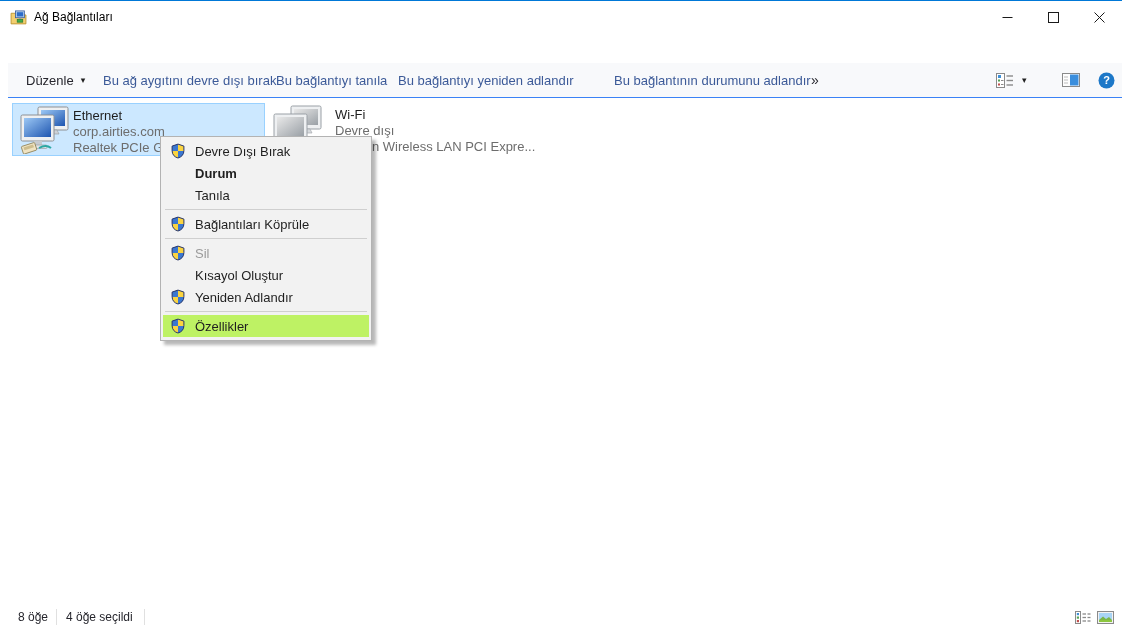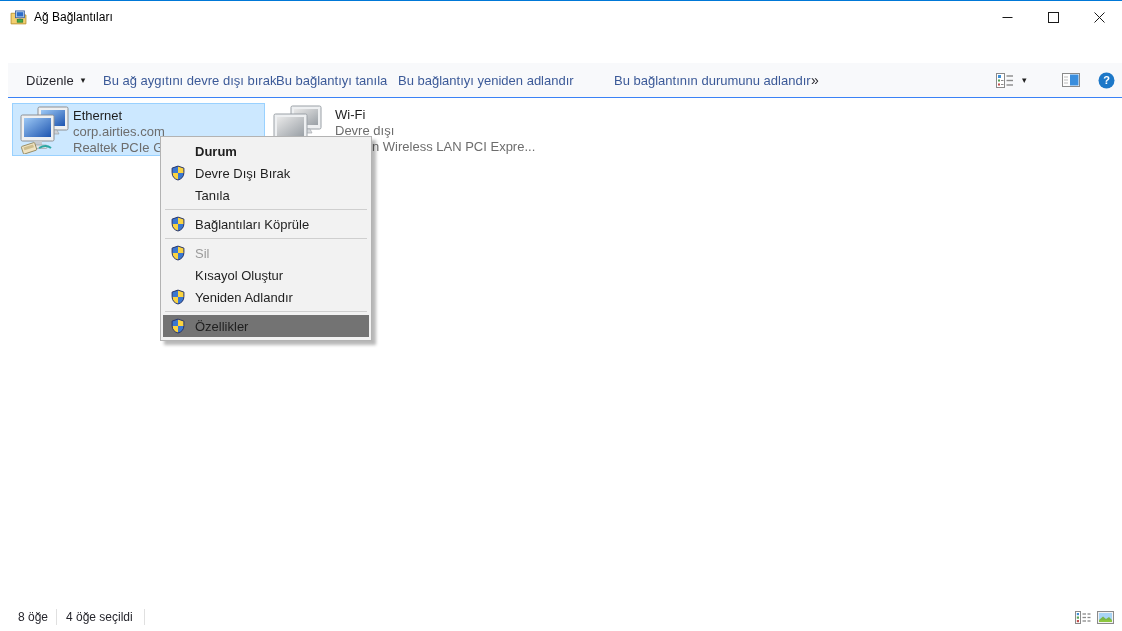--- a/index.html
+++ b/index.html
@@ -61,21 +61,21 @@
   
   .ctxmenu {
     position:absolute; left:160px; top:38px; width:212px;
     background:#f2f2f2; border:1px solid #b3b3b3; padding:3px 2px;
     box-shadow:4px 4px 3px rgba(0,0,0,0.28); z-index:50;
   }
   .menu-item { position:relative; height:22px; display:flex; align-items:center; padding-left:32px; color:#1f1f1f; }
   .menu-item .mi-icon { position:absolute; left:7px; top:3px; width:16px; height:16px; }
   .menu-item.bold { font-weight:bold; }
   .menu-item.disabled { color:#9a9a9a; }
-  .menu-item.hilite { background:#737373; }
+  .menu-item.hilite { background:#bef264; }
   .menu-sep { height:1px; background:#cfcfcf; margin:3px 2px; }
   
   .statusbar { position:absolute; left:0; right:0; bottom:0; height:28px; background:#fff; }
   .sb-text { position:absolute; top:7px; font-size:12px; color:#26262d; white-space:nowrap; }
   .sb-sep { position:absolute; top:6px; width:1px; height:16px; background:#e0e0e0; }
   .sb-view { position:absolute; top:7px; width:18px; height:15px; display:flex; align-items:center; justify-content:center; }
 </style>
 </head>
 <body>
 
@@ -269,34 +269,34 @@
           <path d="M15 35 h8 v4 h-8 Z" fill="#cfd3d8"></path>
           <rect x="10" y="39" width="18" height="3.5" rx="1" fill="#e6e8ea" stroke="#a7abb0" stroke-width="0.7"></rect>
         </svg>
       </span>
       <span class="t-name" style="left:65px;top:4px">Wi-Fi</span>
       <span class="t-sub" style="left:65px;top:20px">Devre dışı</span>
       <span class="t-sub" style="left:102px;top:36px">n Wireless LAN PCI Expre...</span>
     </div>
 
     <div class="ctxmenu">
+      <div class="menu-item">
+        <svg class="mi-icon" viewBox="0 0 16 16">
+          <g clip-path="url(#shieldclip)">
+            <rect x="0" y="0" width="8" height="8" fill="#3b77d0"></rect>
+              <rect x="8" y="0" width="8" height="8" fill="#fbd43f"></rect>
+            <rect x="0" y="8" width="8" height="8" fill="#fbd43f"></rect>
+              <rect x="8" y="8" width="8" height="8" fill="#3b77d0"></rect>
+          </g>
+          <path d="M8 1.1 L13.9 3.1 V7.6 C13.9 11.7 11.4 14.1 8 15 C4.6 14.1 2.1 11.7 2.1 7.6 V3.1 Z" fill="none" stroke="#27356b"></path>
+        </svg>
+        <span>Devre Dışı Bırak</span>
+      </div>
       <div class="menu-item bold">
         <span>Durum</span>
-      </div>
-      <div class="menu-item">
-        <svg class="mi-icon" viewBox="0 0 16 16">
-          <g clip-path="url(#shieldclip)">
-            <rect x="0" y="0" width="8" height="8" fill="#3b77d0"></rect>
-              <rect x="8" y="0" width="8" height="8" fill="#fbd43f"></rect>
-            <rect x="0" y="8" width="8" height="8" fill="#fbd43f"></rect>
-              <rect x="8" y="8" width="8" height="8" fill="#3b77d0"></rect>
-          </g>
-          <path d="M8 1.1 L13.9 3.1 V7.6 C13.9 11.7 11.4 14.1 8 15 C4.6 14.1 2.1 11.7 2.1 7.6 V3.1 Z" fill="none" stroke="#27356b"></path>
-        </svg>
-        <span>Devre Dışı Bırak</span>
       </div>
       <div class="menu-item">
         <span>Tanıla</span>
       </div>
       <div class="menu-sep"></div>
       <div class="menu-item">
         <svg class="mi-icon" viewBox="0 0 16 16">
           <g clip-path="url(#shieldclip)">
             <rect x="0" y="0" width="8" height="8" fill="#3b77d0"></rect>
               <rect x="8" y="0" width="8" height="8" fill="#fbd43f"></rect>

